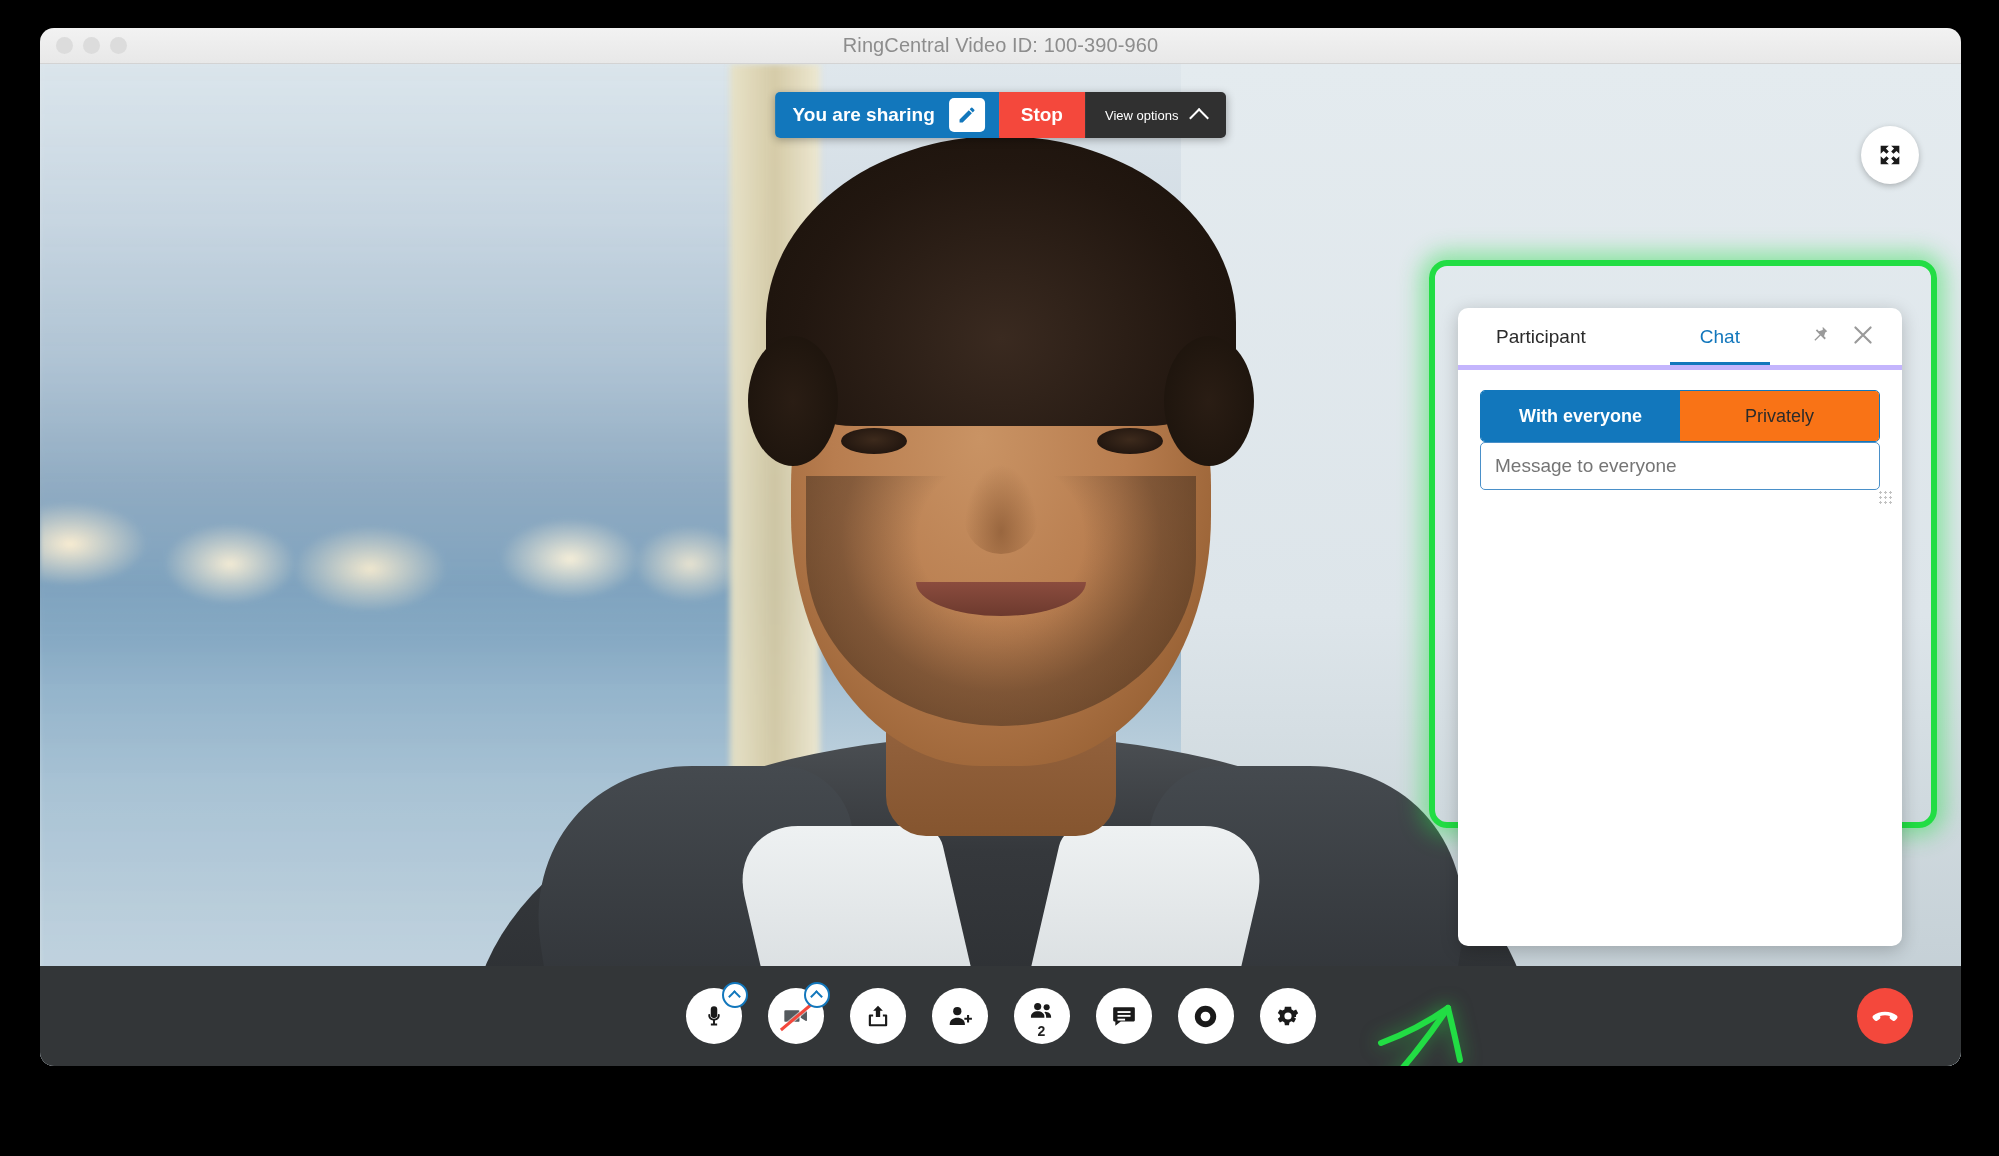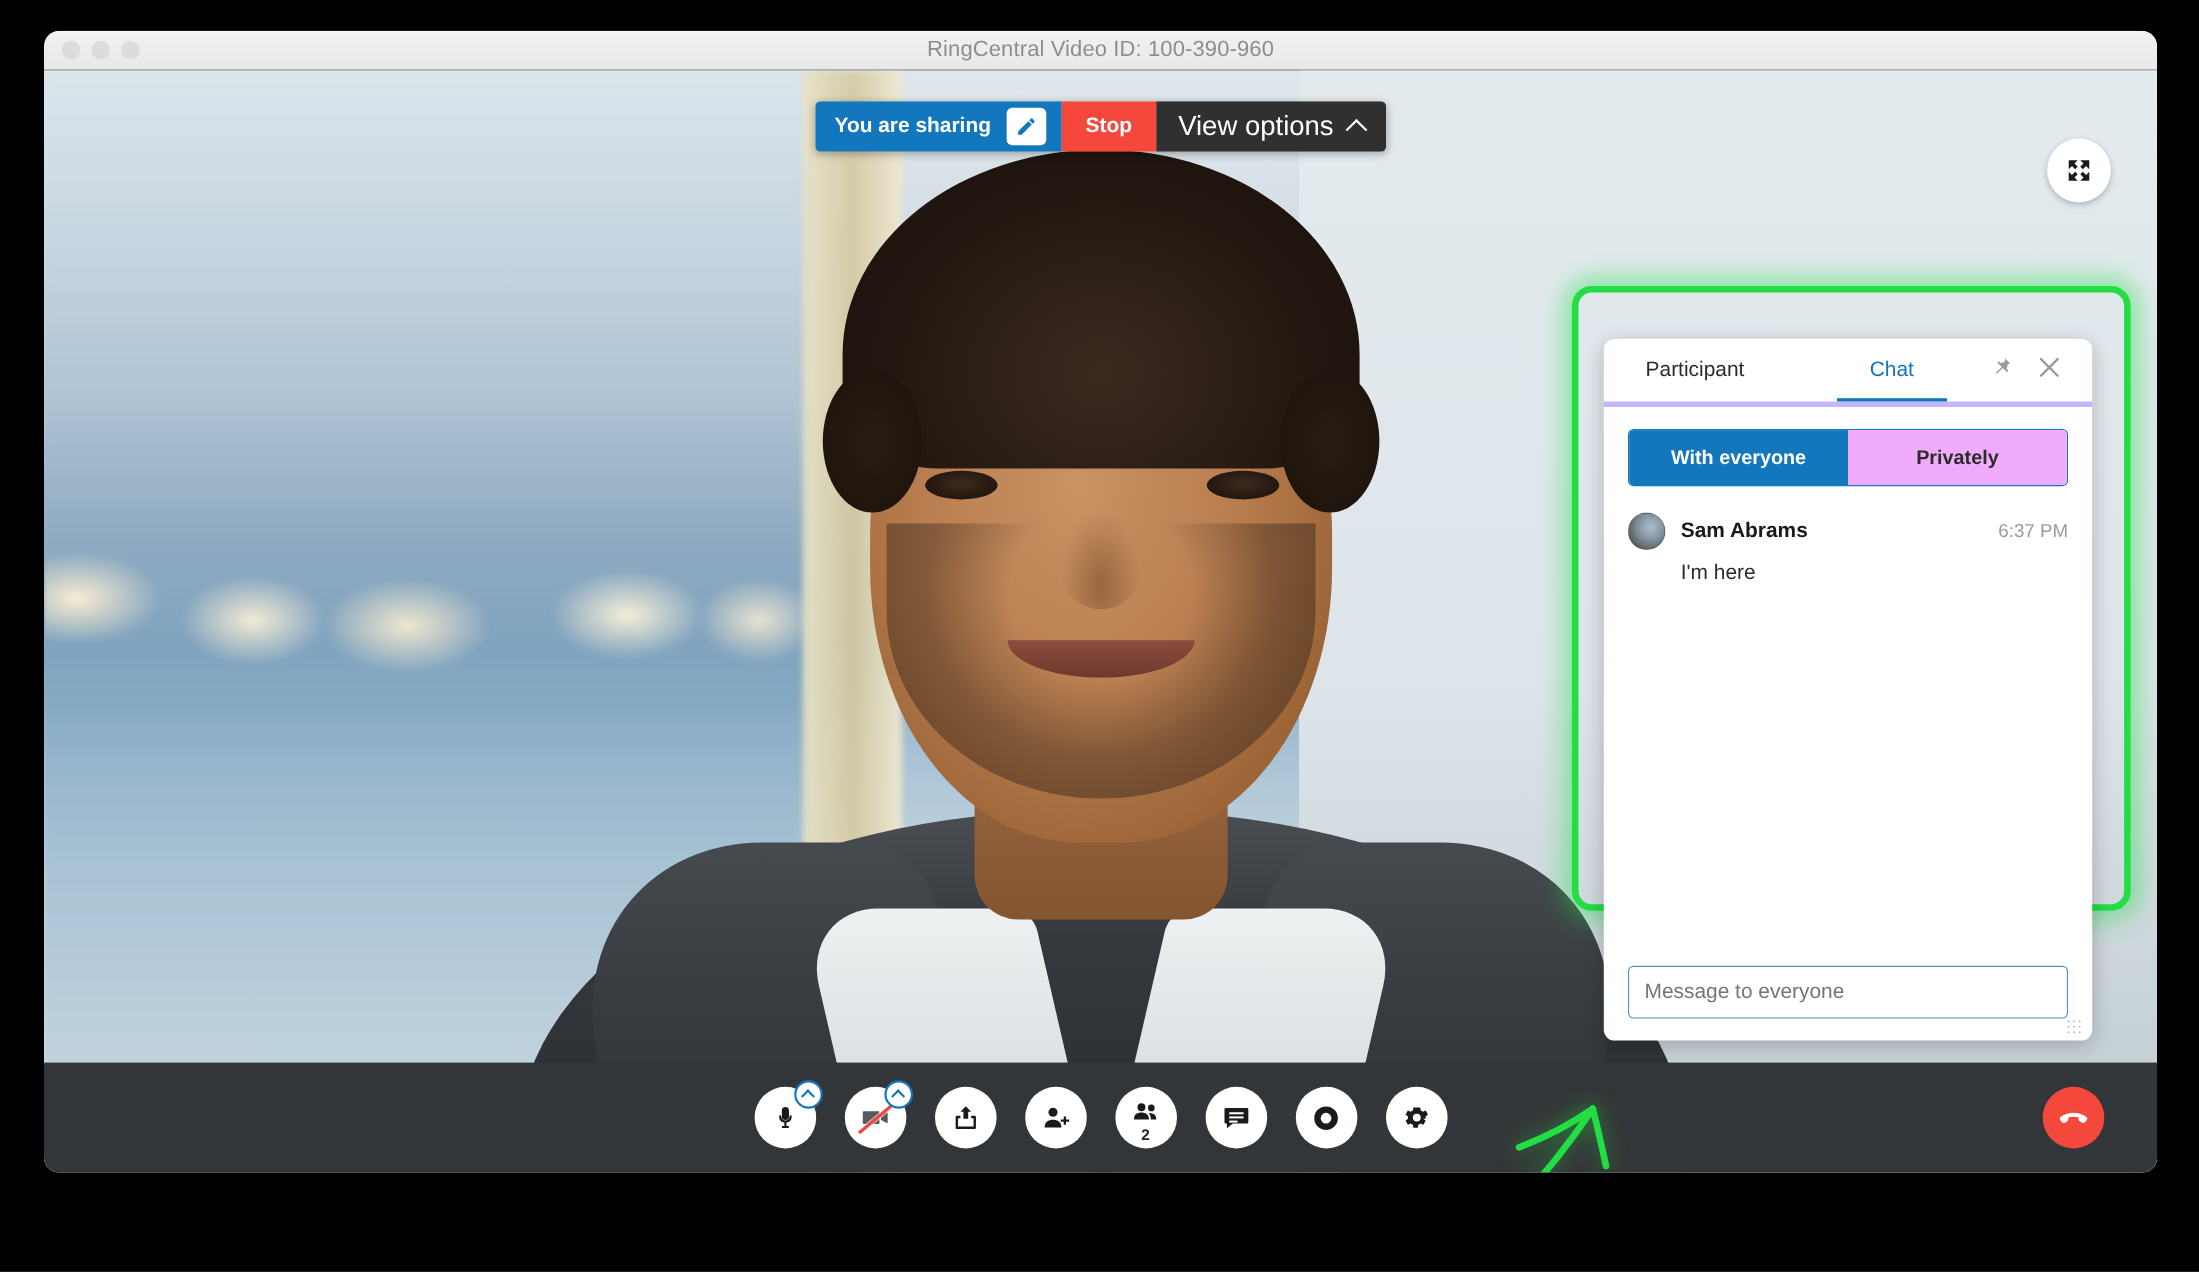--- a/index.html
+++ b/index.html
@@ -175,21 +175,21 @@
   }
   .sb-edit {
     width: 36px; height: 34px; background: #fff; border-radius: 5px;
     display: flex; align-items: center; justify-content: center;
   }
   .sb-stop {
     background: #f4483c; color: #fff; font-size: 19px; font-weight: bold;
     display: flex; align-items: center; padding: 0 22px;
   }
   .sb-view {
-    background: #303030; color: #fff; font-size: 25px;
+    background: #303030; color: #fff; font-size: 13px;
     display: flex; align-items: center; gap: 14px; padding: 0 20px;
   }
   .chev-up { width: 14px; height: 14px; border-left: 2.5px solid #fff; border-top: 2.5px solid #fff;
              transform: rotate(45deg); margin-top: 5px; }
 
   
   .expand-btn {
     position: absolute; right: 42px; top: 62px;
     width: 58px; height: 58px; border-radius: 50%;
     background: #fff; display: flex; align-items: center; justify-content: center;
@@ -232,21 +232,21 @@
 
   .cp-toggle {
     margin: 20px 22px 0; height: 52px; display: flex;
     border: 1px solid #1277bc; border-radius: 5px; overflow: hidden;
   }
   .cp-toggle > div {
     flex: 1; display: flex; align-items: center; justify-content: center;
     font-size: 18px;
   }
   .cp-toggle .on  { background: #1277bc; color: #fff; font-weight: bold; }
-  .cp-toggle .off { background: #f0abfc; color: #2b2b2b; font-weight: bold; }
+  .cp-toggle .off { background: #f97316; color: #2b2b2b; }
 
   .cp-messages { flex: 1; padding: 24px 22px 0; overflow: hidden; }
   .msg-row { display: flex; align-items: center; gap: 14px; }
   .avatar {
     width: 34px; height: 34px; border-radius: 50%; flex: 0 0 34px;
     background: radial-gradient(circle at 62% 38%, #aebfcc 0%, #7e8e9a 45%, #3c3a36 100%);
     border: 1px solid rgba(0,0,0,.12);
   }
   .msg-name { font-size: 19px; font-weight: bold; color: #1a1a1a; }
   .msg-time { margin-left: auto; font-size: 17px; color: #9a9a9a; }
@@ -397,30 +397,20 @@
 
       <div class="cp-toggle">
         <div class="on">
           <span>With everyone</span>
         </div>
         <div class="off">
           <span>Privately</span>
         </div>
       </div>
 
-      <div class="cp-messages">
-        <div>
-          <div class="msg-row">
-            <div class="avatar"></div>
-            <div class="msg-name">Sam Abrams</div>
-            <div class="msg-time">6:37 PM</div>
-          </div>
-          <div class="msg-text">I'm here</div>
-        </div>
-      </div>
 
       <div class="cp-input-wrap">
         <input class="cp-input" type="text" placeholder="Message to everyone" style="">
         <div class="cp-resize"></div>
       </div>
     </div>
 
     <div class="toolbar">
       <div class="tb-center">
 

